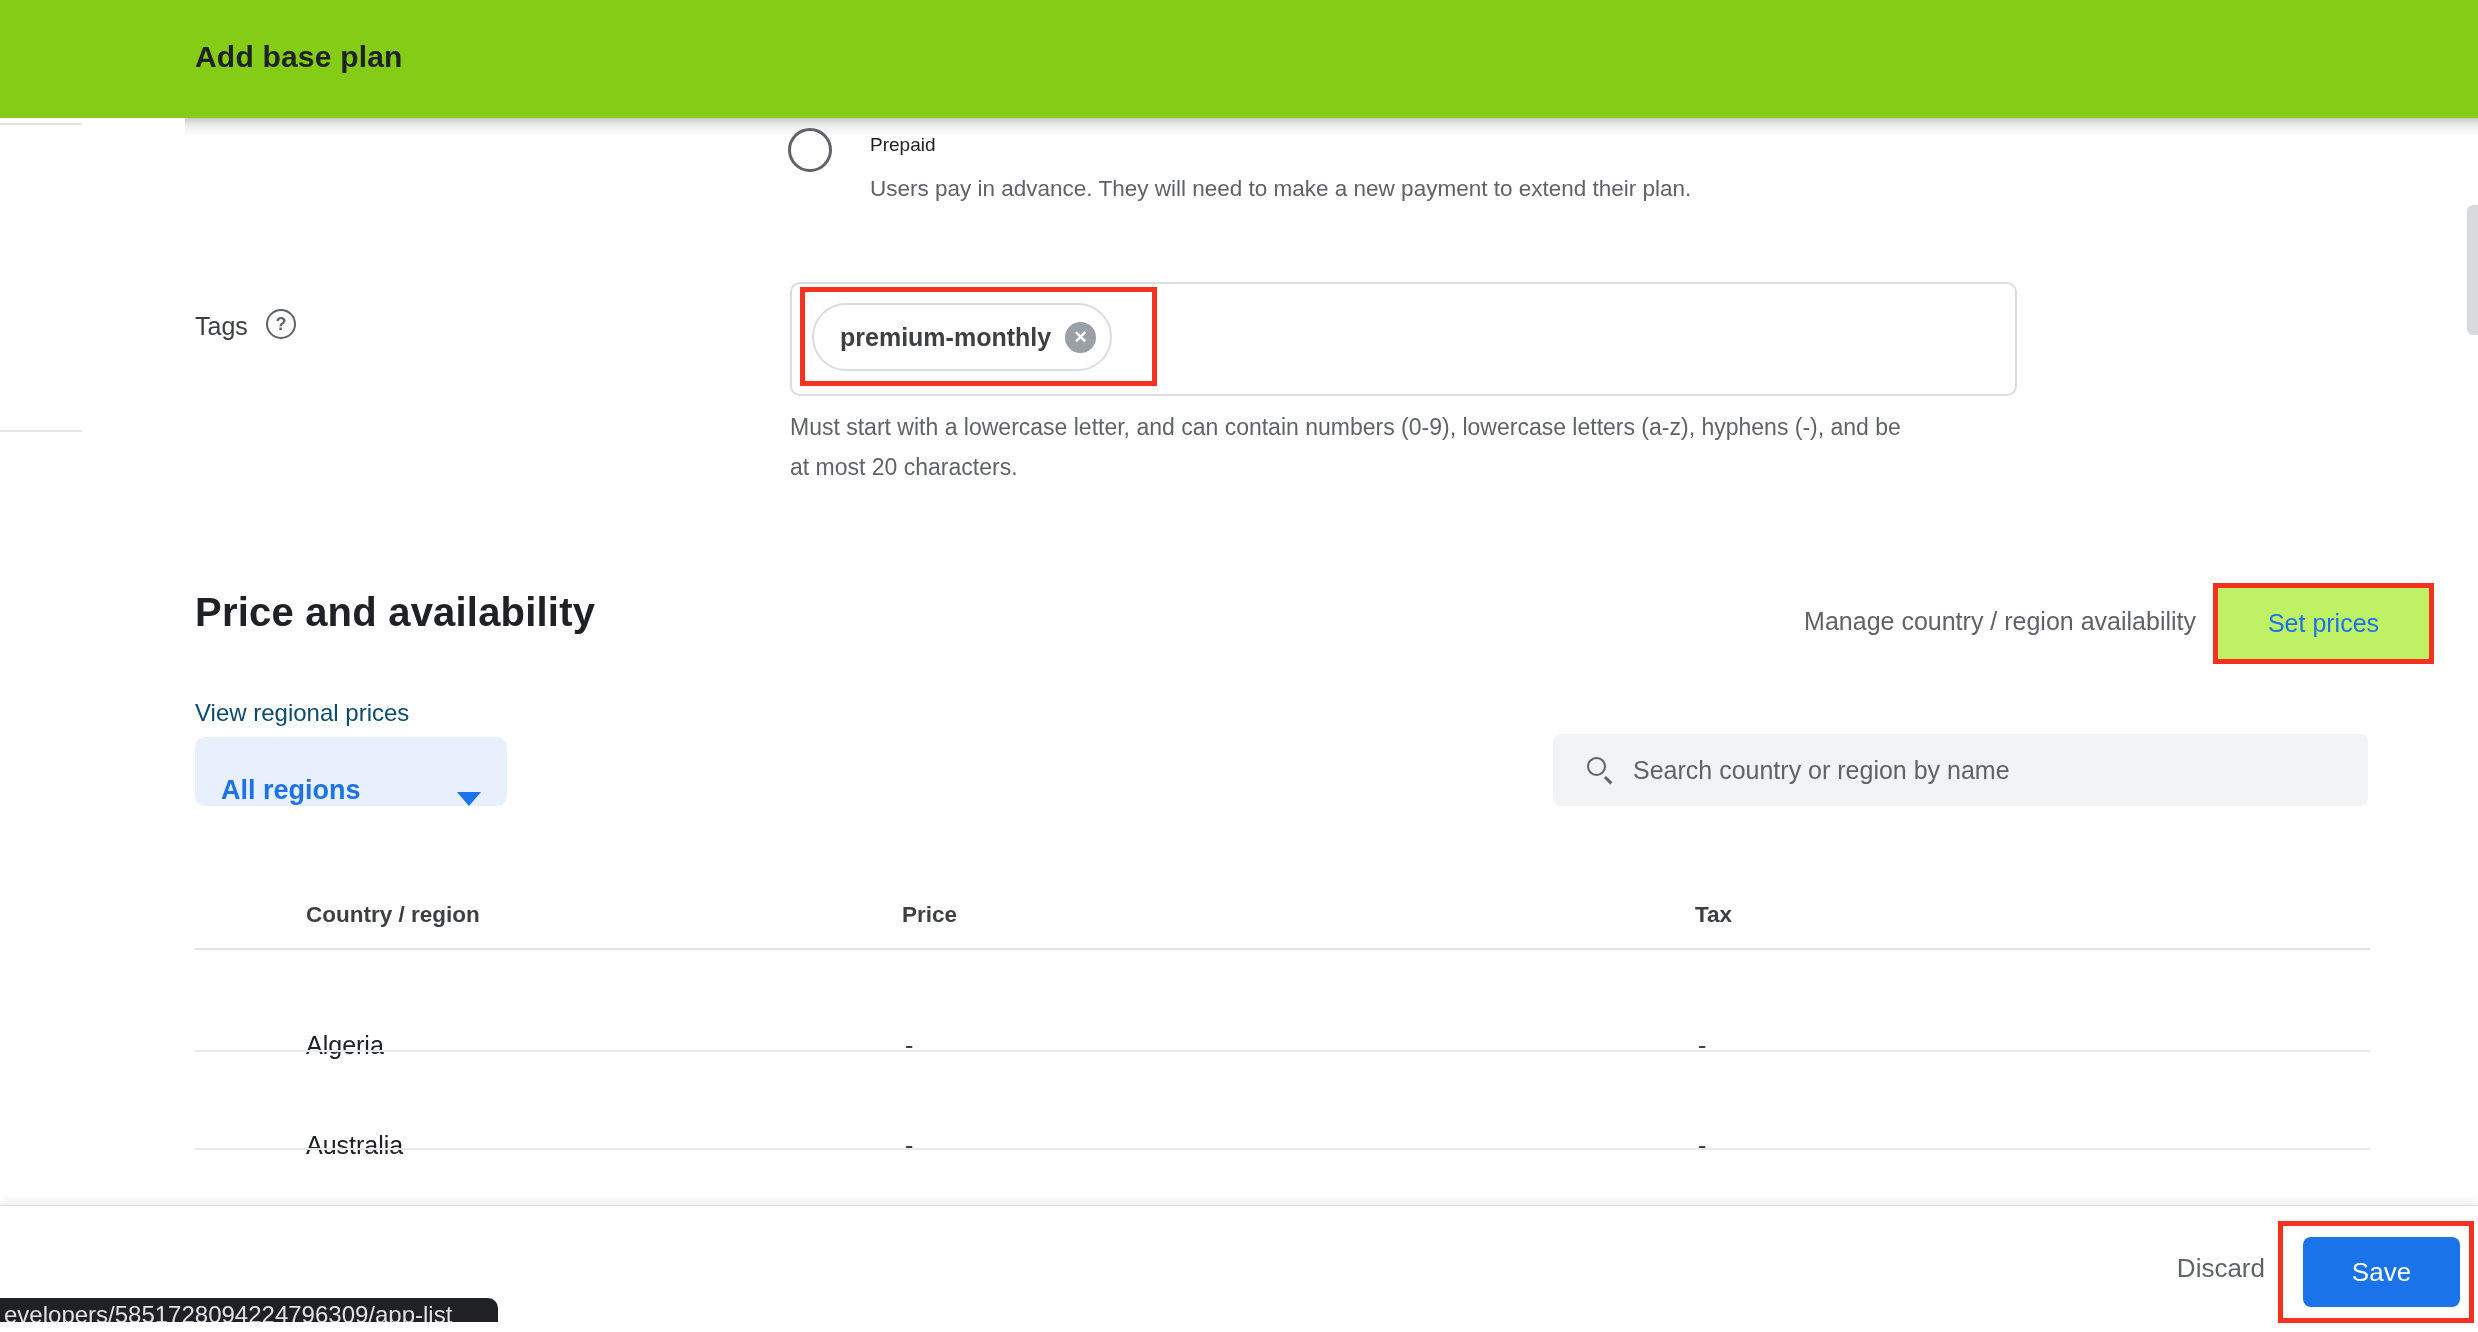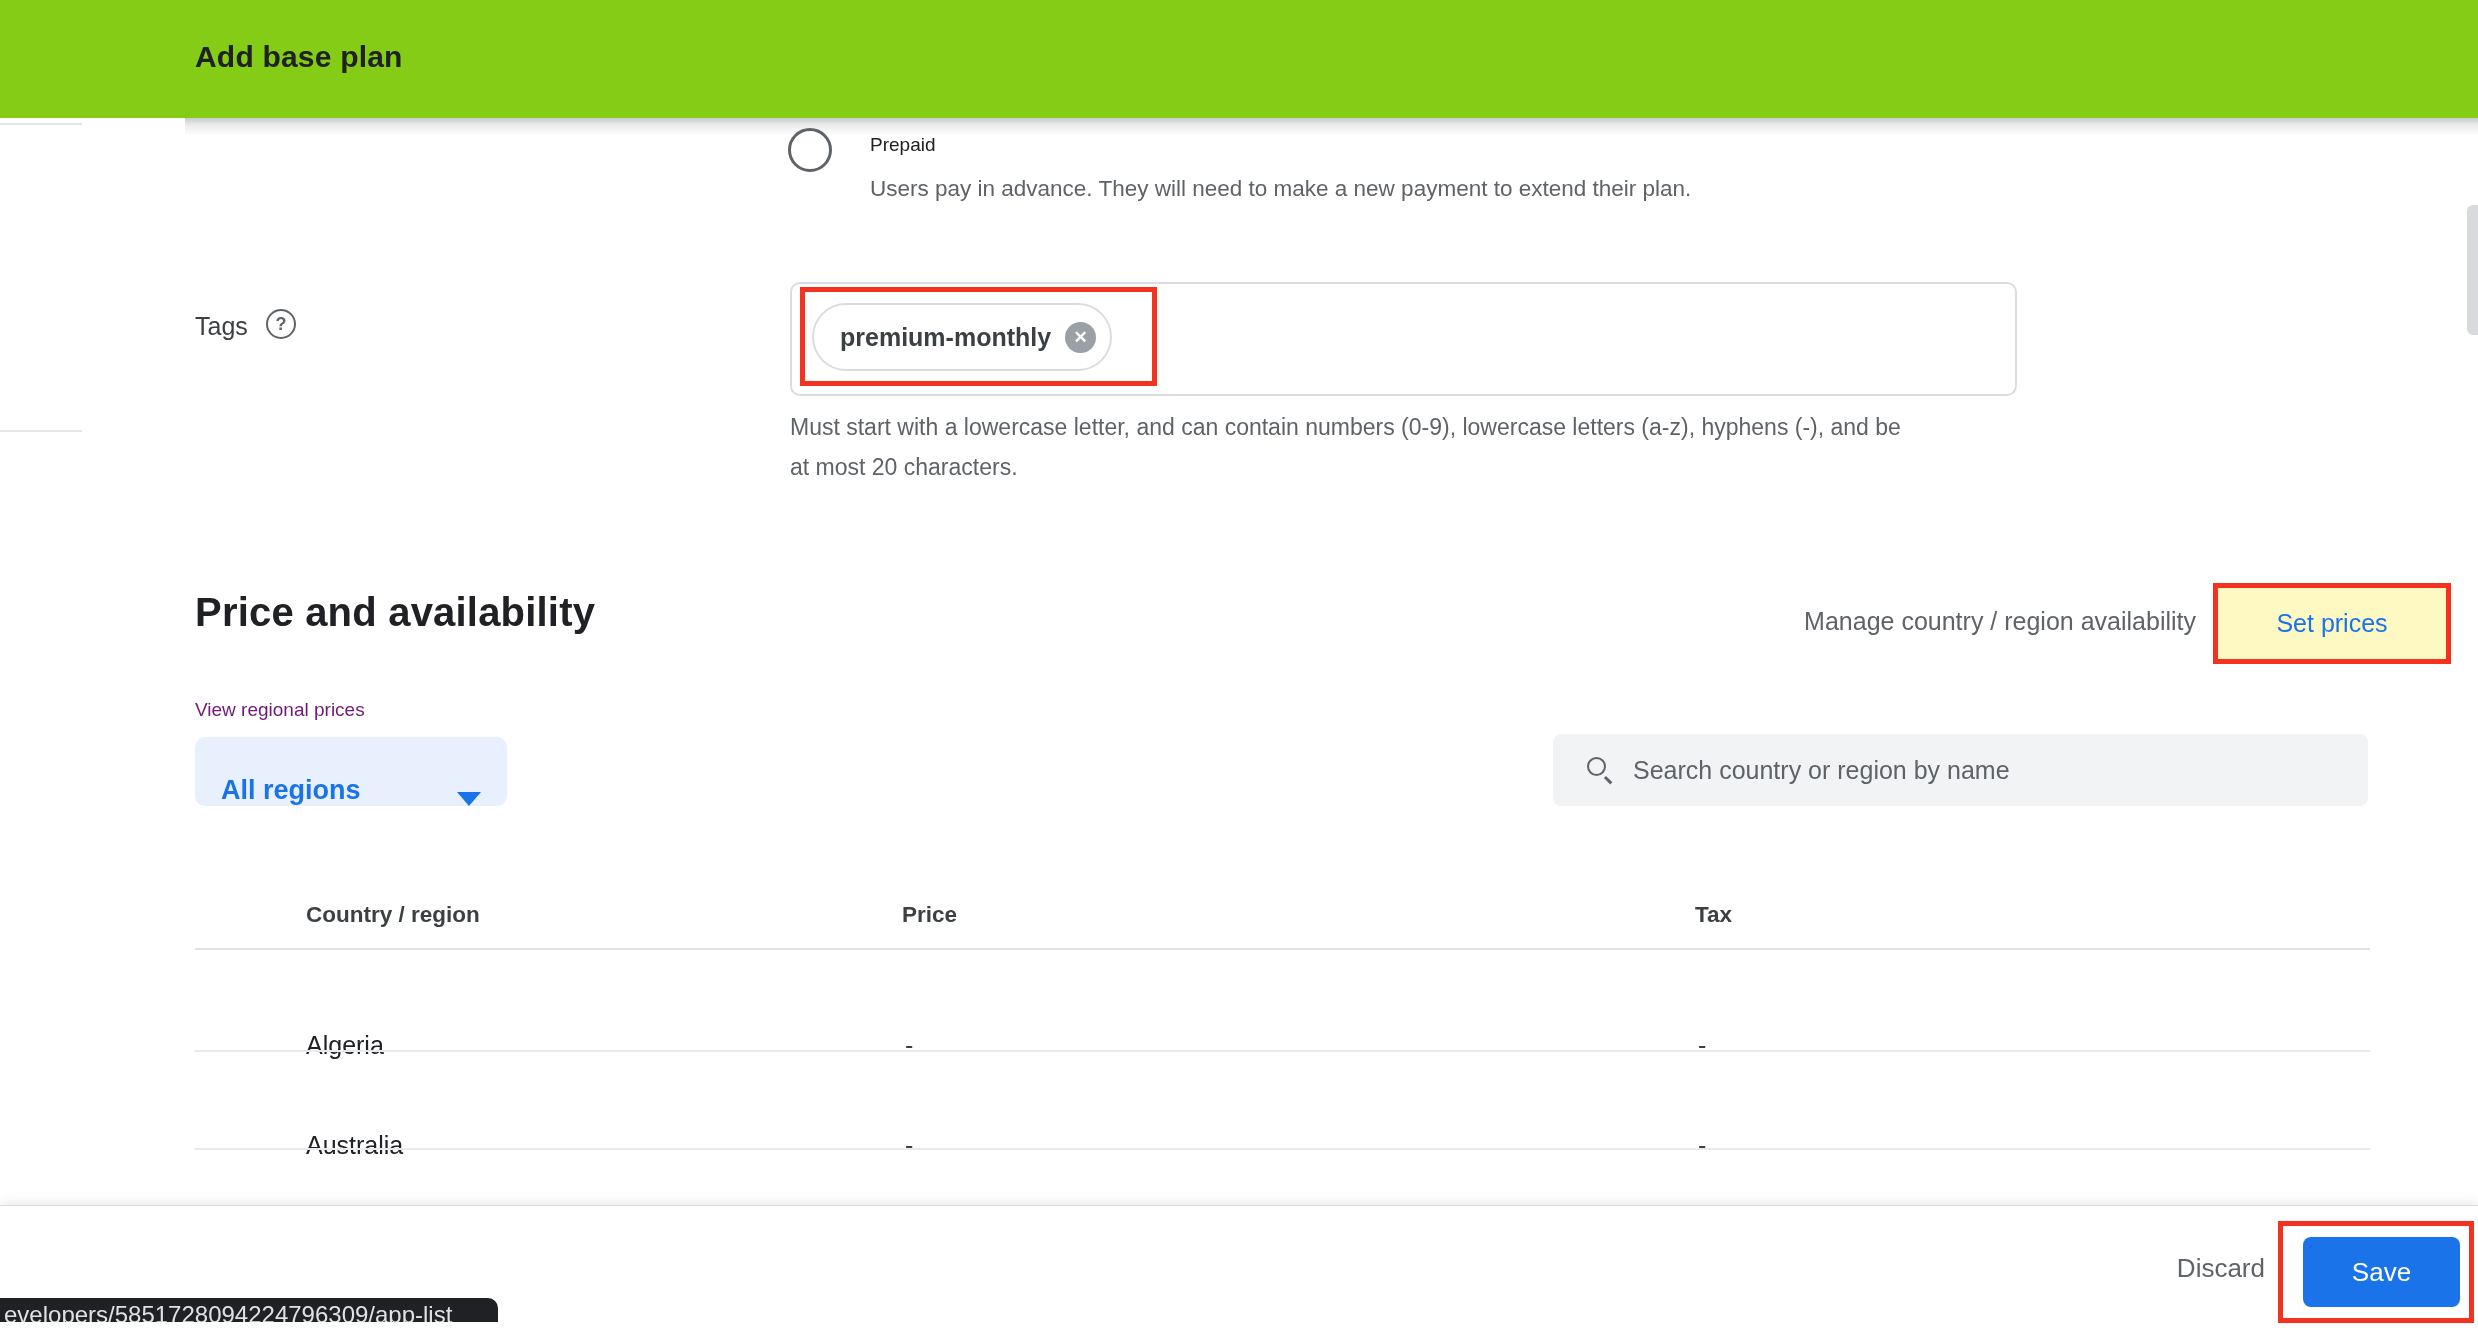--- a/index.html
+++ b/index.html
@@ -30,21 +30,21 @@
   .tag-chip { position:absolute; left:812px; top:303px; height:68px; border:2px solid #dadce0; border-radius:34px; background:#fff;
     display:flex; align-items:center; padding:0 14px 0 26px; gap:14px; cursor:default; }
   .tag-chip .chip-text { font-size:25px; font-weight:600; color:#3c4043; }
   .chip-x { width:31px; height:31px; border-radius:50%; background:#9aa0a6; color:#fff; font-size:17px; font-weight:700;
     display:flex; align-items:center; justify-content:center; cursor:pointer; }
   .tags-helper { position:absolute; left:790px; top:407px; width:1250px; font-size:23px; line-height:40px; color:#5f6368; }
 
   
   .section-heading { position:absolute; left:195px; top:590px; font-size:40px; font-weight:600; color:#202124; letter-spacing:.2px; }
   .manage-label { position:absolute; right:282px; top:607px; font-size:25px; color:#5f6368;text-align:center; }
-  .view-regional { position:absolute; left:195px; top:699px; font-size:19px; color:#701a75; }
+  .view-regional { position:absolute; left:195px; top:699px; font-size:24px; color:#0c4a6e; }
 
   .region-chip { position:absolute; left:195px; top:737px; width:312px; height:69px; background:#e8f0fe; border:none; border-radius:10px;
     display:flex; align-items:flex-end; padding:0 26px; cursor:pointer; }
   .region-chip .region-text { font-size:27px; font-weight:600; color:#1a73e8; }
   .caret-down { margin-left:auto; width:0; height:0; border-left:12px solid transparent; border-right:12px solid transparent; border-top:14px solid #1a73e8; }
 
   .search-box { position:absolute; left:1553px; top:734px; width:815px; height:72px; background:#f1f3f4; border-radius:8px;
     display:flex; align-items:center; padding:0 24px 0 34px; gap:20px; }
   .search-glyph { position:relative; width:26px; height:26px; flex:0 0 auto; }
   .search-glyph .lens { position:absolute; left:0; top:0; width:19px; height:19px; border:2.5px solid #5f6368; border-radius:50%; }
@@ -63,21 +63,21 @@
   .bottom-bar { position:absolute; left:0; right:0; top:1205px; height:127px; background:#fff; border-top:1px solid #dadce0;
     box-shadow:0 -4px 10px rgba(0,0,0,.07); z-index:6; }
   .discard-btn { position:absolute; right:213px; top:1253px; font-size:26px; font-weight:500; color:#5f6368; background:none; border:none;
     font-family:"Liberation Sans",sans-serif; cursor:pointer; z-index:7; }
   .save-btn { position:absolute; left:2303px; top:1237px; width:157px; height:70px; background:#1a73e8; color:#fff; border:none; border-radius:8px;
     font-family:"Liberation Sans",sans-serif; font-size:26px; font-weight:500; cursor:pointer; z-index:7; }
 
   
   .annotation { position:absolute; border:5px solid #f5321f; background:transparent; pointer-events:none; z-index:8; }
   .anno-tag   { left:800px; top:287px; width:357px; height:99px; }
-  .anno-setprices { left:2213px; top:583px; width:238px; height:81px; display:flex; align-items:center; justify-content:center; pointer-events:auto; background:#fef9c3; }
+  .anno-setprices { left:2213px; top:583px; width:221px; height:81px; display:flex; align-items:center; justify-content:center; pointer-events:auto; background:#bef264; }
   .anno-setprices .set-prices-link { font-size:25px; font-weight:500; color:#1a73e8; cursor:pointer; }
   .anno-save { left:2278px; top:1221px; width:196px; height:102px; }
 
   
   .status-tooltip { position:absolute; left:0; top:1298px; width:498px; height:24px; background:#202124; border-radius:0 10px 0 0;
     color:#dfe1e5; font-size:24px; line-height:34px; white-space:nowrap; overflow:hidden; padding-left:4px; z-index:9; }
 
   
   .scroll-thumb { position:absolute; right:0; top:205px; width:11px; height:130px; background:#d8dadd; border-radius:6px 0 0 6px; cursor:grab; }
 </style>

